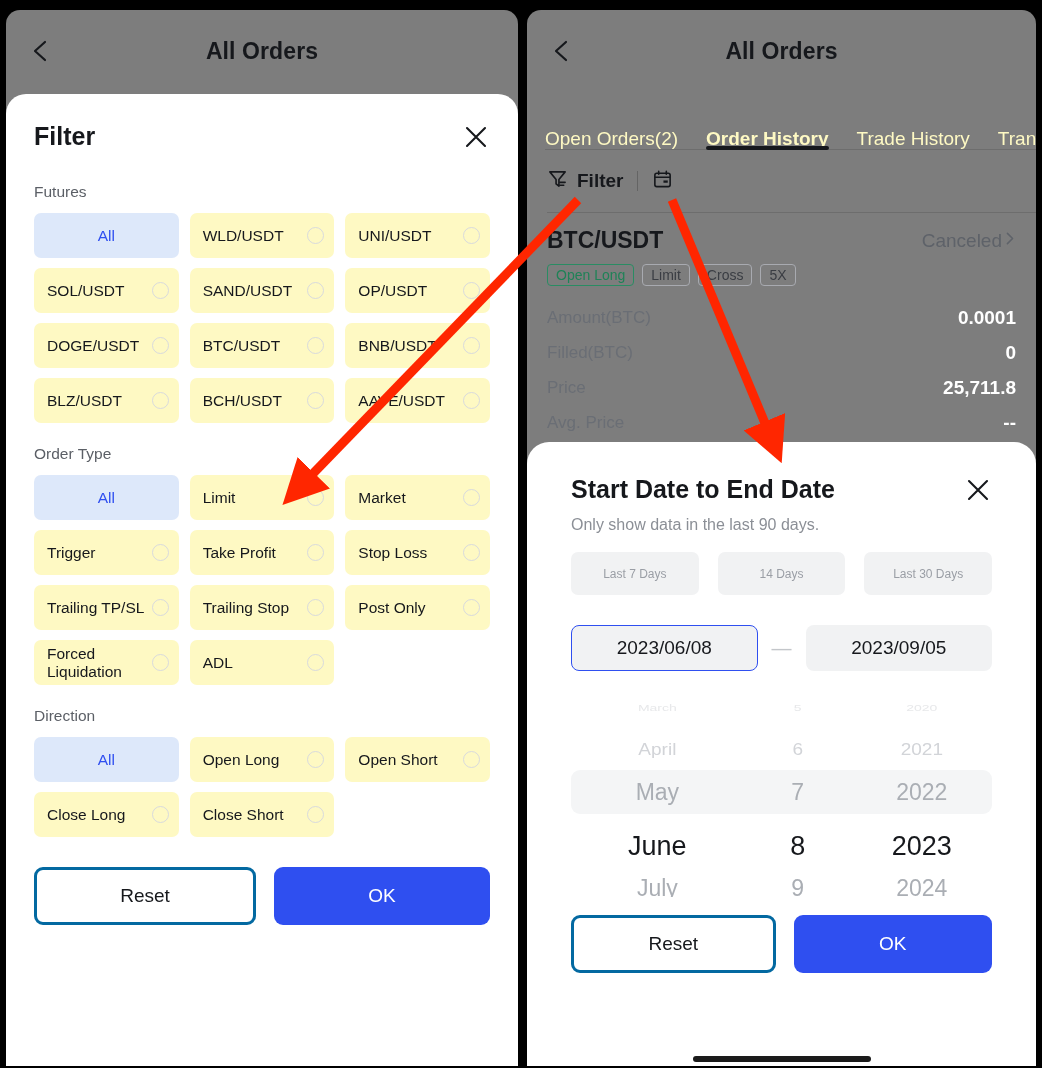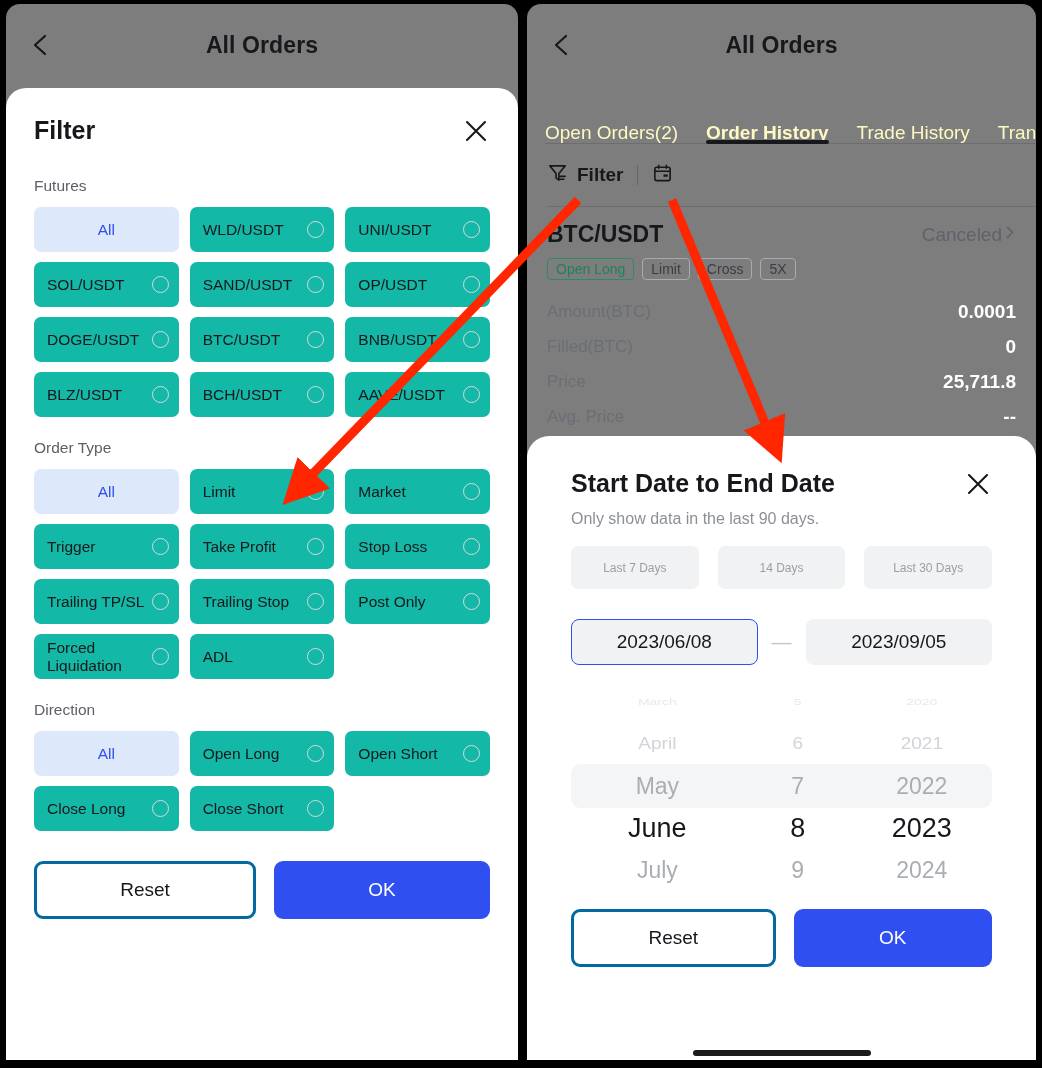--- a/index.html
+++ b/index.html
@@ -11,21 +11,21 @@
   }
   #root {
     position: relative;
     width: 1042px; height: 1068px;
     background: #000;
   }
 
   
   .panel {
     position: absolute;
-    top: 4px;
+    top: 10px;
     height: 1056px;
     background: #7d7d7d;
     overflow: hidden;
   }
   #panel-left  { left: 6px;   width: 512px; border-radius: 14px 14px 0 0;}
   #panel-right { left: 527px; width: 509px; border-radius: 14px 14px 0 0;}
 
   
   .app-header {
     position: relative;
@@ -78,21 +78,21 @@
   }
   .chip-grid {
     display: grid;
     grid-template-columns: repeat(3, 1fr);
     gap: 10px 11px;
   }
   .chip {
     position: relative;
     height: 45px;
     border-radius: 7px;
-    background: #14b8a6;
+    background: #fef9c3;
     display: flex; align-items: center;
     padding: 0 10px 0 13px;
     box-sizing: border-box;
     cursor: pointer;
   }
   .chip .chip-text {
     font-size: 15.5px;
     color: #16181c;
     line-height: 1.12;
     flex: 1 1 auto;
@@ -308,21 +308,21 @@
   .wheel { text-align: center; }
   .wheel-item {
     height: 42px;
     line-height: 42px;
     color: #9a9ea5;
     white-space: nowrap;
   }
   .wheel-item.d3 { font-size: 14px; color: #e7e8ea; transform: scaleY(.62); }
   .wheel-item.d2 { font-size: 19px; color: #d2d4d8; transform: scaleY(.82); }
   .wheel-item.d1 { font-size: 23px; color: #aaaeb4; }
-  .wheel-item.sel { font-size: 27px; color: #16181c; }
+  .wheel-item.sel { font-size: 27px; color: #16181c; margin-top: 12px; }
   .ds-actions { margin-top: 18px; }
 
   
   .home-indicator {
     position: absolute;
     left: 50%; transform: translateX(-50%);
     bottom: 4px;
     width: 178px; height: 6px;
     border-radius: 3px;
     background: #1b1b1b;

